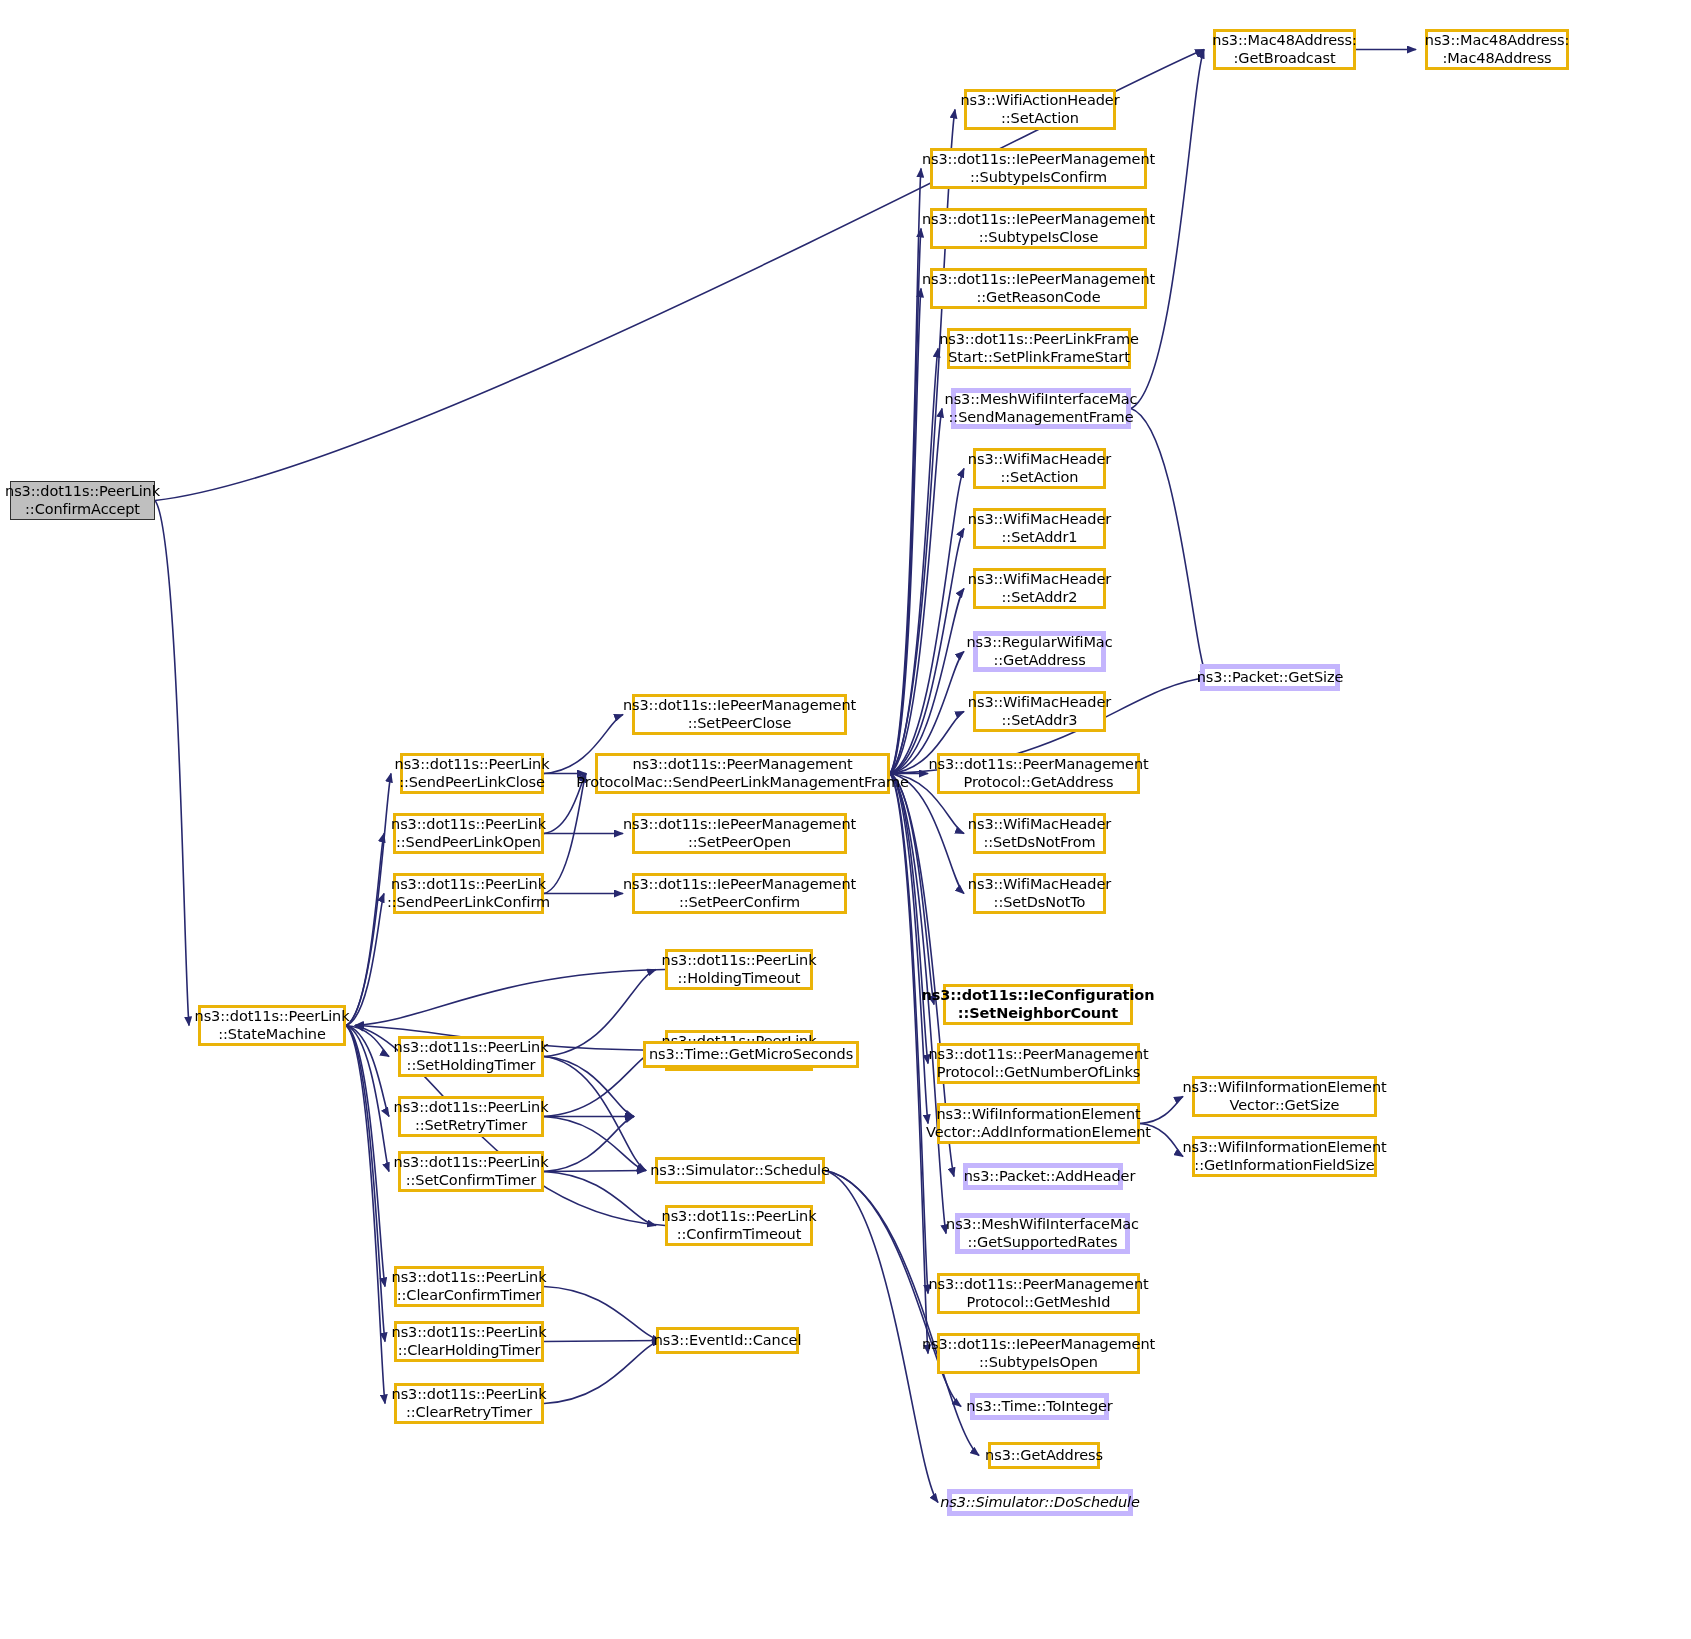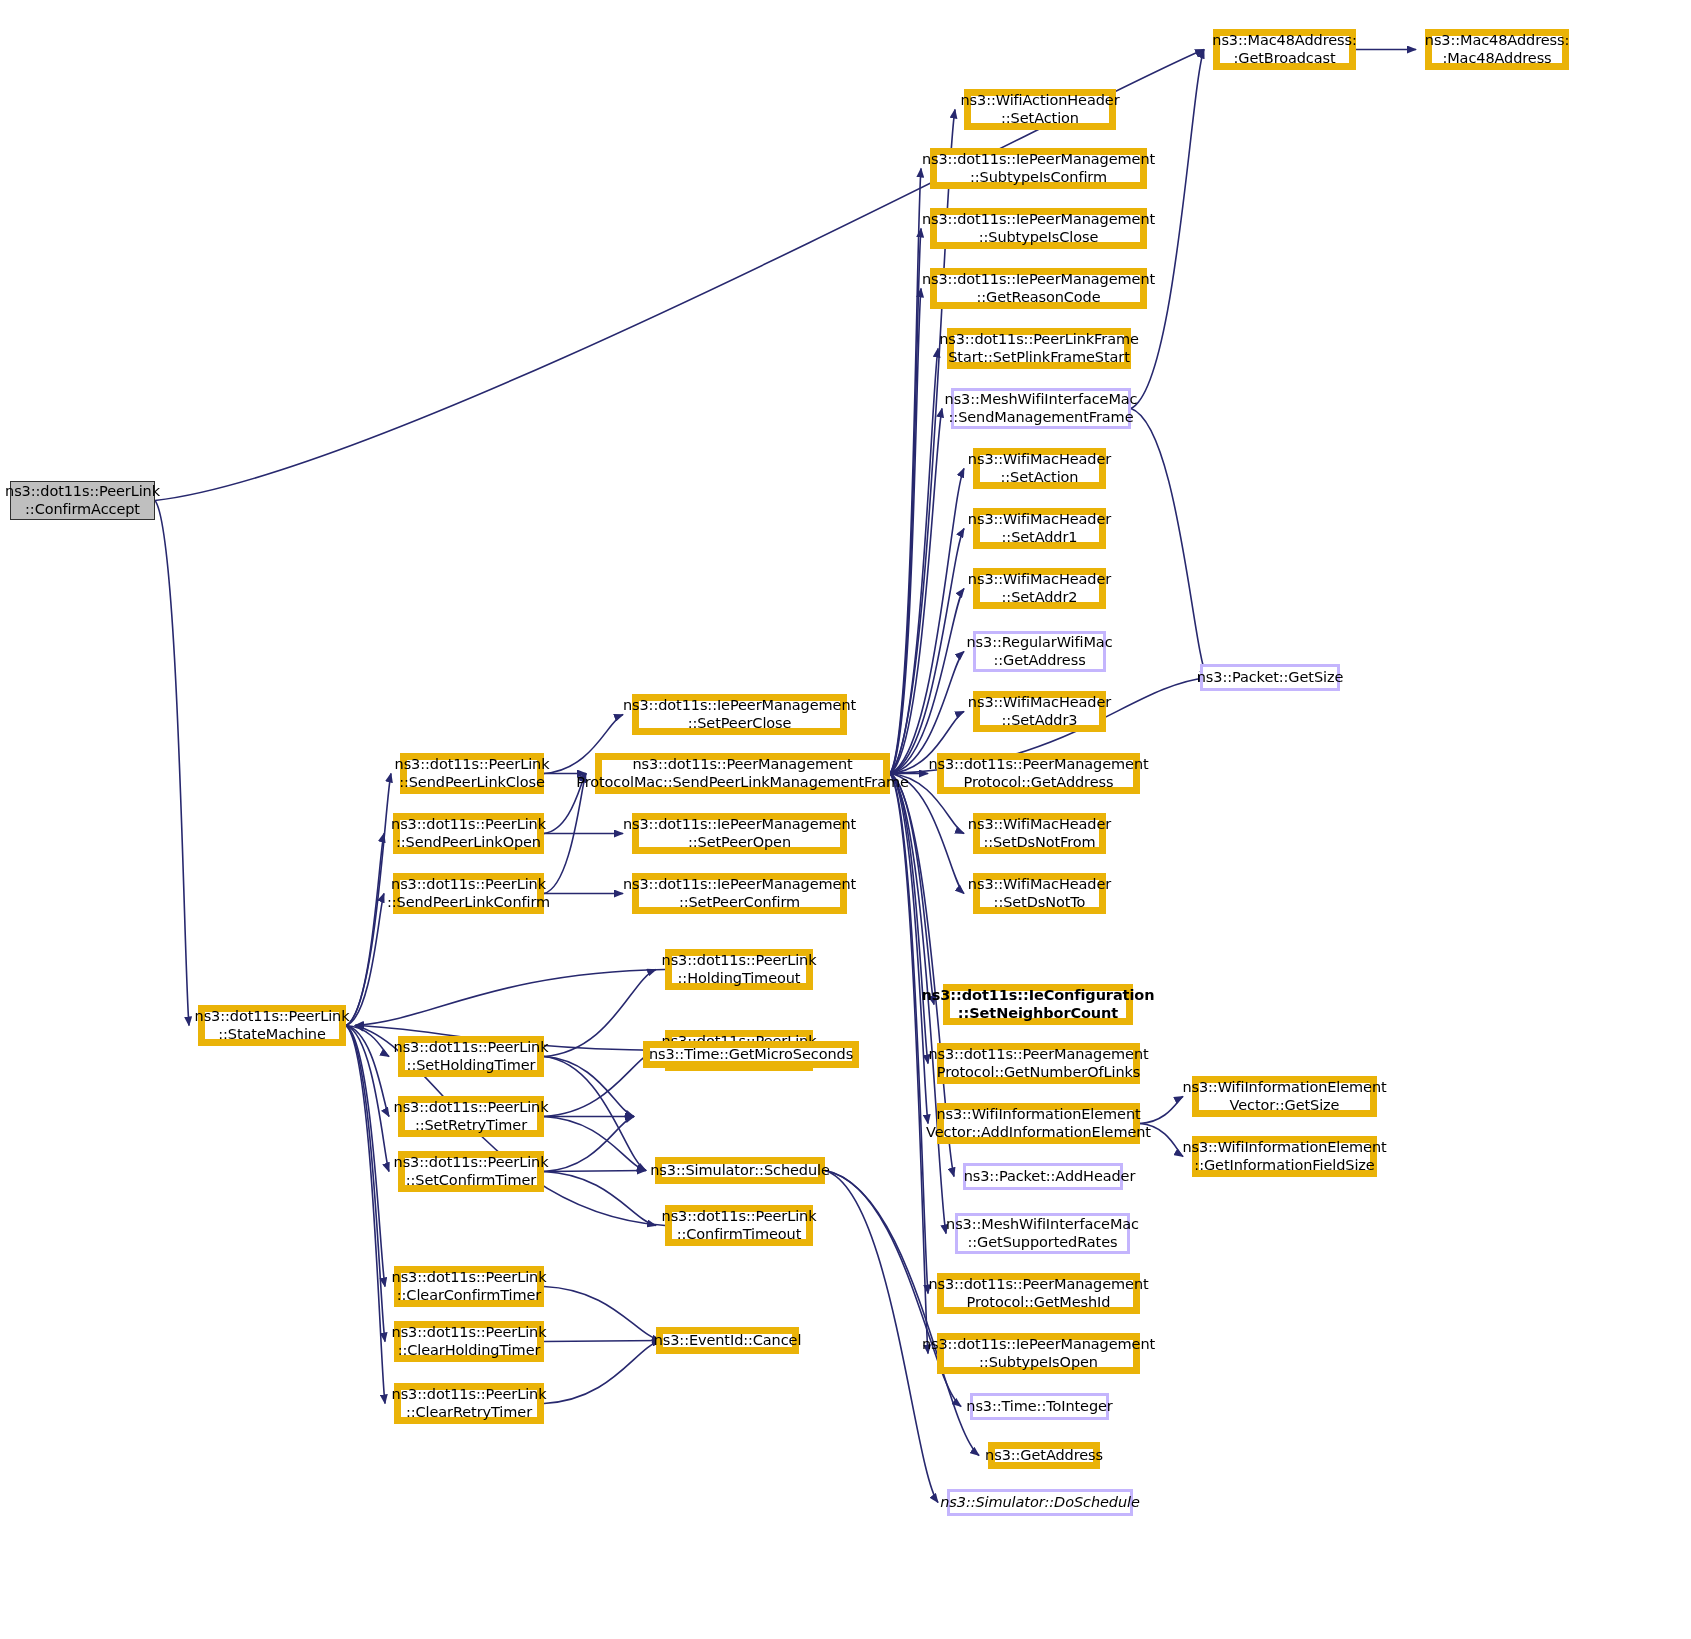--- a/index.html
+++ b/index.html
@@ -24,35 +24,35 @@
     pointer-events: none;
   }
   .node {
     position: absolute;
     box-sizing: border-box;
     display: flex;
     align-items: center;
     justify-content: center;
     text-align: center;
     background: #ffffff;
-    border: 7px solid #eab308;
+    border: 3px solid #eab308;
     color: #000000;
     font-size: 14.5px;
     line-height: 1.18;
     letter-spacing: -0.1px;
     white-space: pre-line;
     padding: 1px 3px;
     z-index: 5;
   }
   .node.root {
     background: #bfbfbf;
     border: 1px solid #303030;
   }
   .node.hot {
-    border: 3px solid #c4b5fd;
+    border: 5px solid #c4b5fd;
   }
 </style>
 </head>
 <body>
 
 <div id="canvas">
   <svg id="edges" viewBox="0 0 1691 1639" xmlns="http://www.w3.org/2000/svg">
     <defs>
       <marker id="ah" markerWidth="10" markerHeight="8" refX="9" refY="4" orient="auto" markerUnits="userSpaceOnUse">
         <path d="M0,0 L10,4 L0,8 Z" fill="#27286e"></path>

